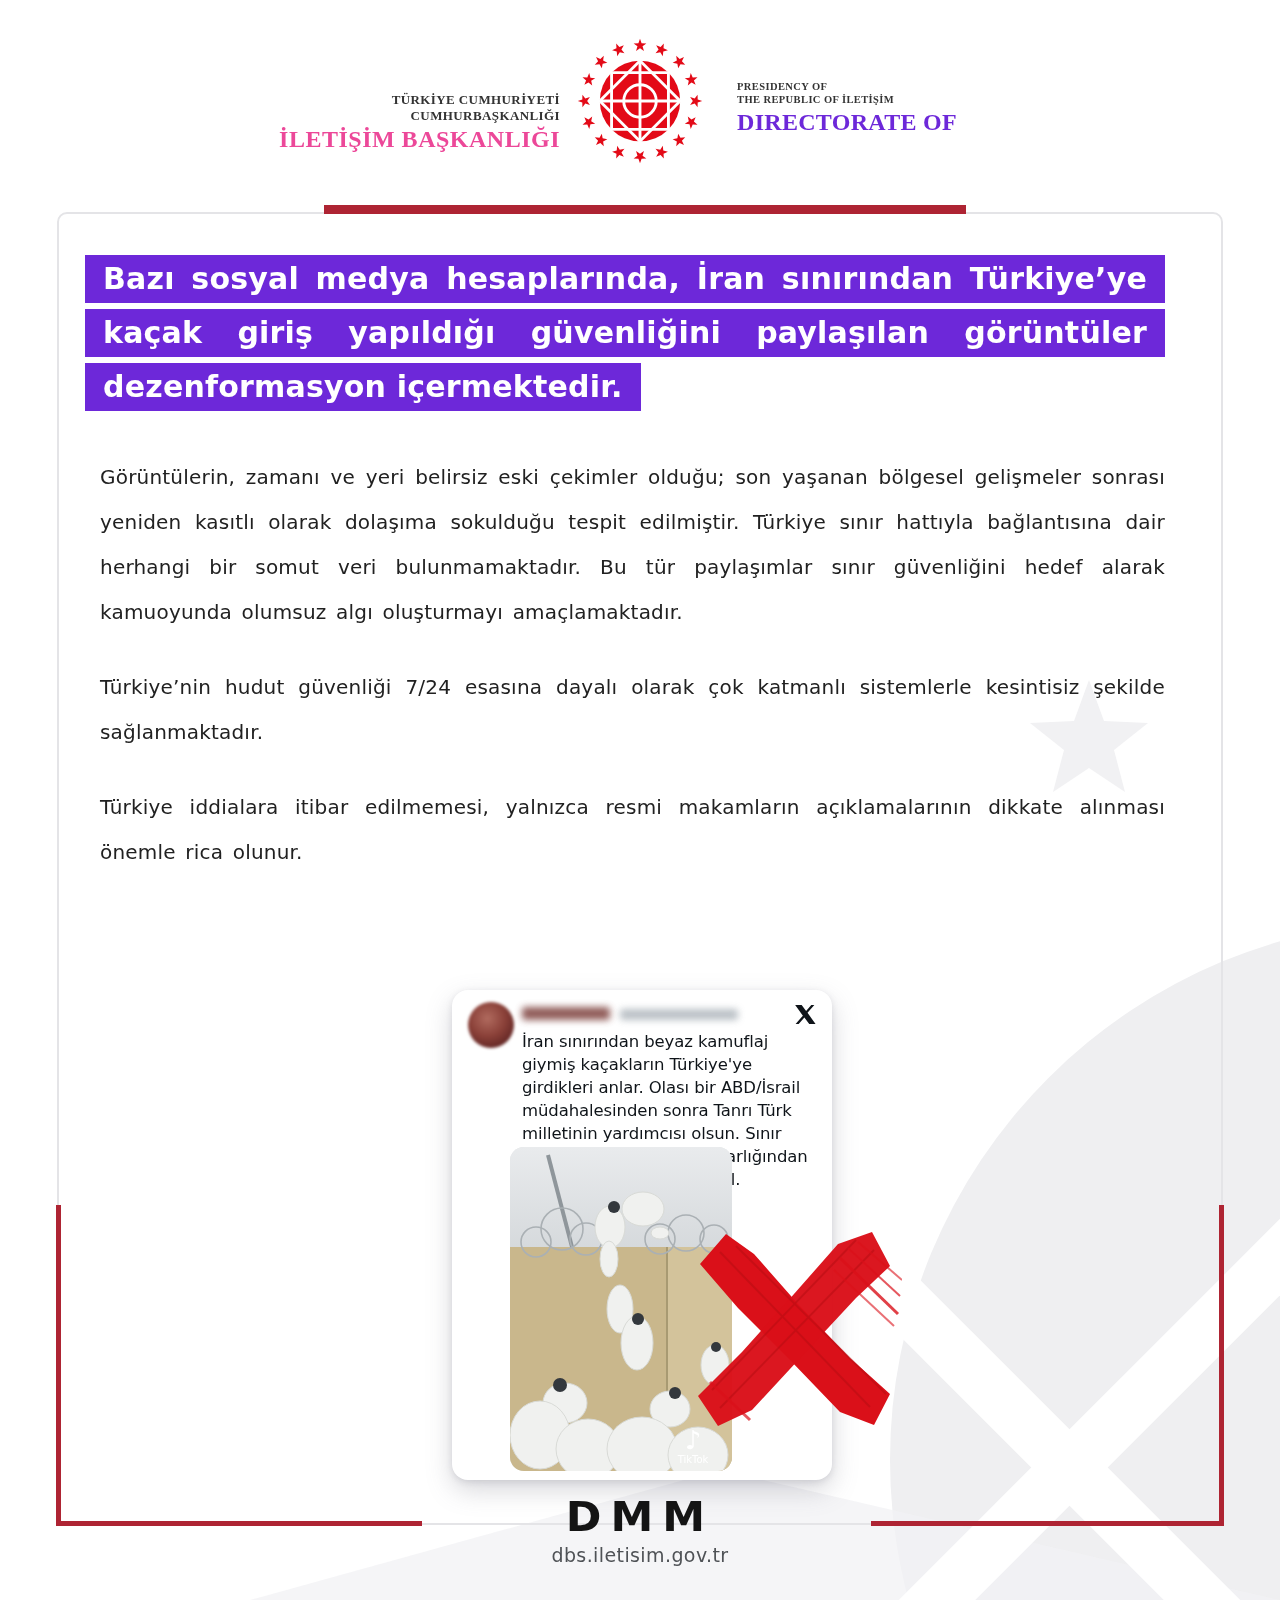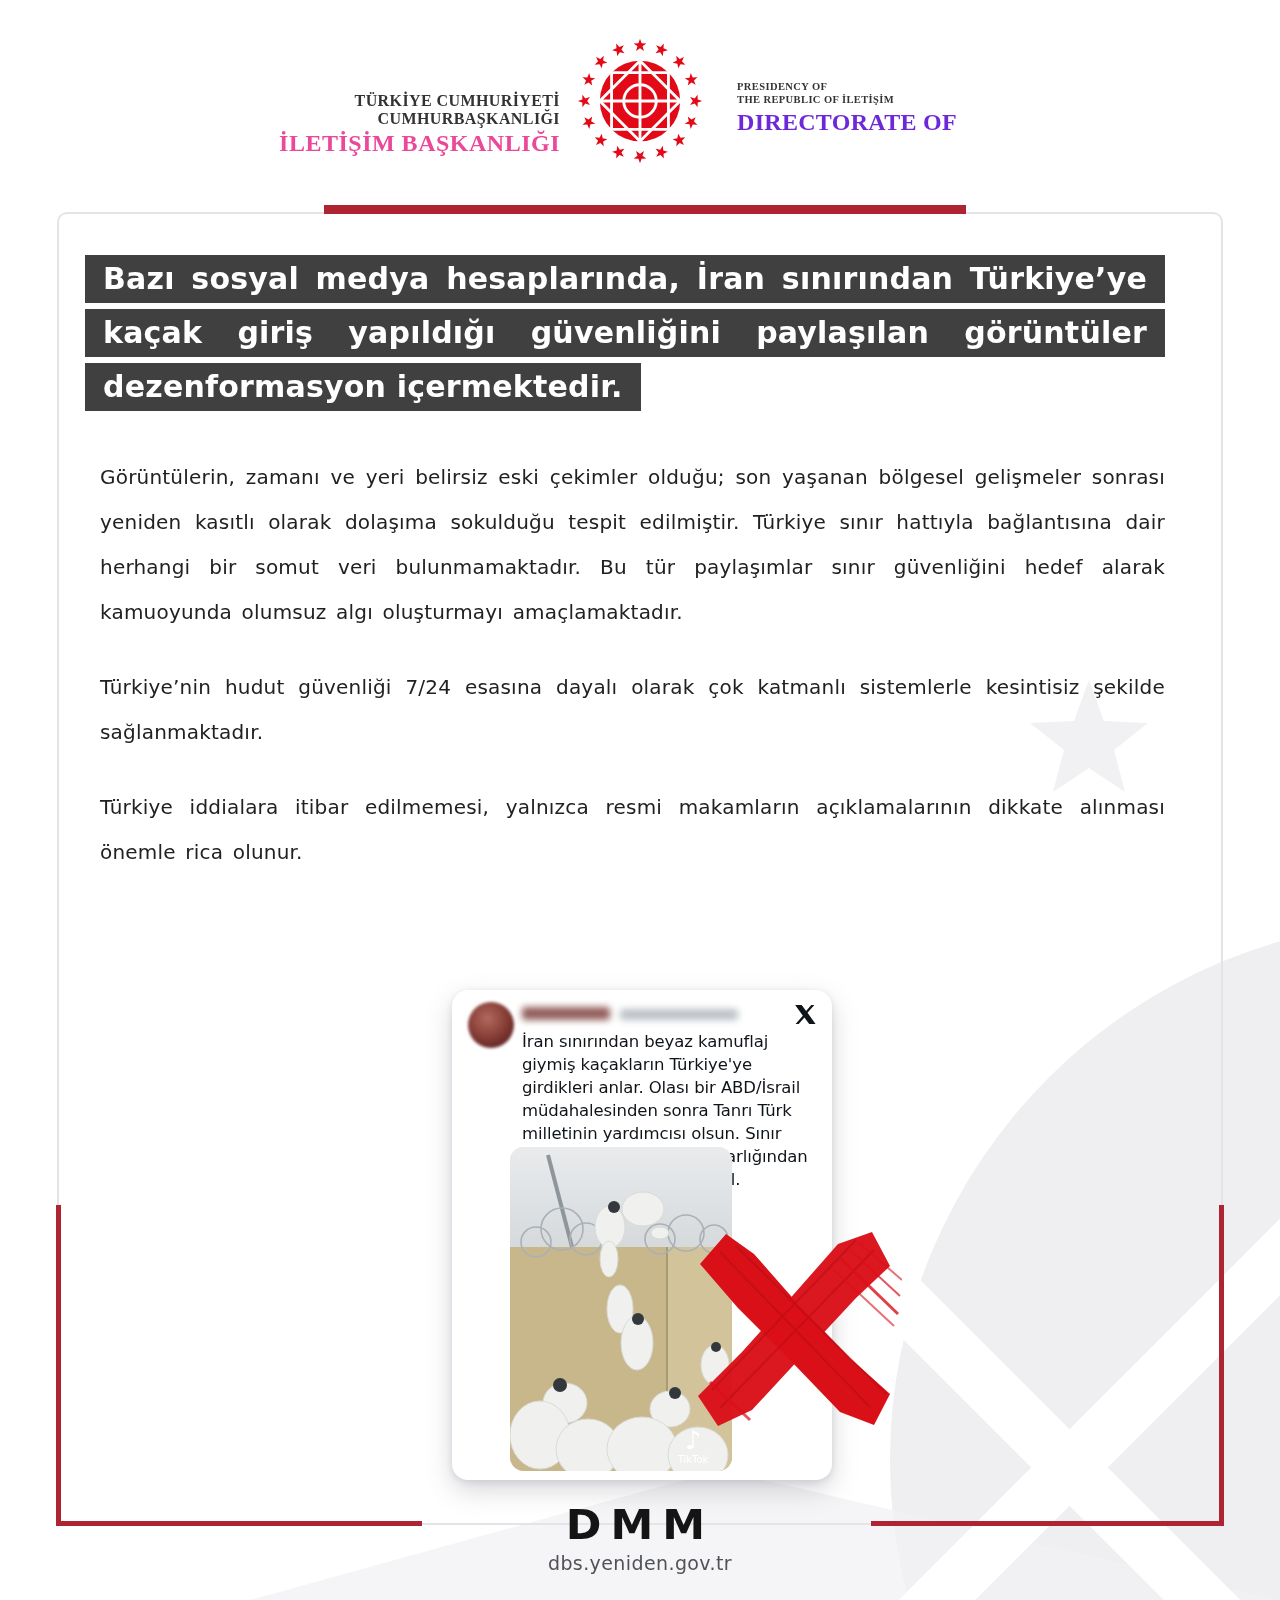--- a/index.html
+++ b/index.html
@@ -11,21 +11,21 @@
   }
   
   .bg-ornament { position:absolute; inset:0; z-index:0; }
 
   
   .header { position:absolute; top:0; left:0; width:1280px; height:210px; z-index:2; }
   .brand-left {
     position:absolute; top:92px; left:250px; width:310px; text-align:right;
     color:#222; font-family:"Liberation Serif", serif;
   }
-  .brand-left .small { font-size:16px; letter-spacing:.4px; font-weight:700; color:#333; }
+  .brand-left .small { font-size:13px; letter-spacing:.4px; font-weight:700; color:#333; }
   .brand-left .big   { font-size:24px; font-weight:700; letter-spacing:.5px; margin-top:2px; color:#ec4899; }
   .emblem { position:absolute; top:34px; left:573px; width:134px; height:134px; }
   .brand-right {
     position:absolute; top:80px; left:737px; width:320px; text-align:left;
     color:#222; font-family:"Liberation Serif", serif;
   }
   .brand-right .small { font-size:10.5px; letter-spacing:.4px; font-weight:700; color:#333; line-height:13px; }
   .brand-right .big   { font-size:24px; font-weight:700; letter-spacing:.3px; line-height:26px; color:#6d28d9; margin-top:3px; }
 
   
@@ -35,21 +35,21 @@
   }
   .frame-top-bar   { position:absolute; left:324px; top:205px; width:642px; height:9px;  background:#ae2433; z-index:2; }
   .frame-left-red  { position:absolute; left:56px;  top:1205px; width:5px;  height:320px; background:#ae2433; z-index:2; }
   .frame-right-red { position:absolute; left:1219px;top:1205px; width:5px;  height:320px; background:#ae2433; z-index:2; }
   .frame-bottom-left  { position:absolute; left:56px;  top:1521px; width:366px; height:5px; background:#ae2433; z-index:2; }
   .frame-bottom-right { position:absolute; left:871px; top:1521px; width:353px; height:5px; background:#ae2433; z-index:2; }
 
   
   .headline { position:absolute; left:85px; top:255px; width:1080px; z-index:3; }
   .hl-line {
-    display:block; background:#404040; color:#fff;
+    display:block; background:#6d28d9; color:#fff;
     font-weight:700; font-size:30px; line-height:48px; height:48px;
     padding:0 18px; margin-bottom:6px; letter-spacing:.2px;
     text-align:justify; text-align-last:justify; -moz-text-align-last:justify;
     white-space:nowrap; overflow:hidden;
   }
   .hl-line.last { display:inline-block; text-align:center; text-align-last:left; width:auto; }
 
   
   .body-text { position:absolute; left:100px; top:455px; width:1065px; z-index:3; }
   .body-text p {
@@ -80,21 +80,21 @@
   .video-thumb {
     position:absolute; left:58px; top:157px; width:222px; height:324px;
     border-radius:14px; overflow:hidden; background:#dfe2e4;
   }
   .video-thumb svg { display:block; }
 
   
   .red-x { position:absolute; left:690px; top:1222px; width:212px; height:215px; z-index:4; }
 
   
-  .footer { position:absolute; left:0; top:1492px; width:1280px; text-align:center; z-index:3;margin-top:8px; }
+  .footer { position:absolute; left:0; top:1492px; width:1280px; text-align:center; z-index:3; }
   .dmm {
     font-weight:900; font-size:43px; letter-spacing:9px; color:#141414;
     font-family:"DejaVu Sans", sans-serif; transform:scaleY(.94); display:inline-block;
   }
   .footer-url { font-size:19px; color:#4f5256; margin-top:2px; letter-spacing:.4px; }
 </style>
 </head>
 <body>
 
 <div class="page">
@@ -248,16 +248,16 @@
       <path d="M150 36 L208 92" stroke-width="3" opacity="0.8"></path>
       <path d="M158 26 L210 74" stroke-width="2" opacity="0.7"></path>
       <path d="M168 20 L212 58" stroke-width="2" opacity="0.6"></path>
       <path d="M144 48 L204 104" stroke-width="2" opacity="0.6"></path>
       <path d="M20 160 L60 198" stroke-width="3" opacity="0.7"></path>
     </g>
   </svg>
 
   <div class="footer">
     <div class="dmm">DMM</div>
-    <div class="footer-url">dbs.yeniden.gov.tr</div>
+    <div class="footer-url">dbs.iletisim.gov.tr</div>
   </div>
 
 </div>
 
 </body></html>

